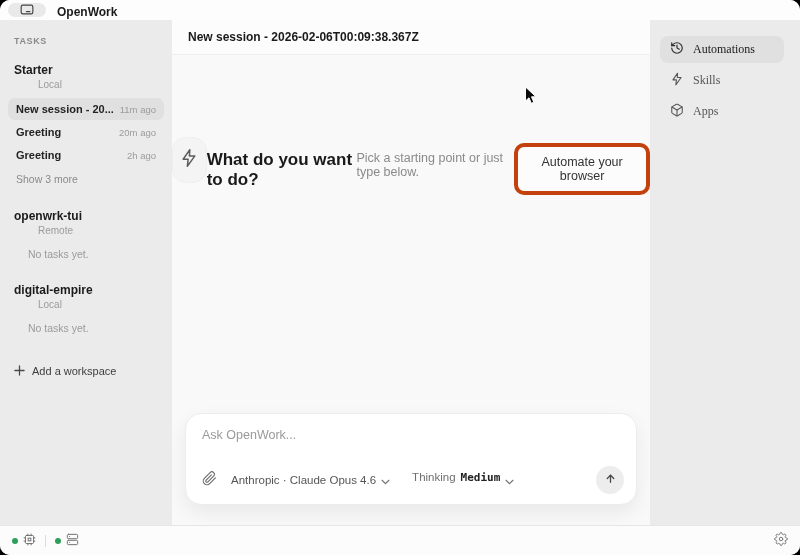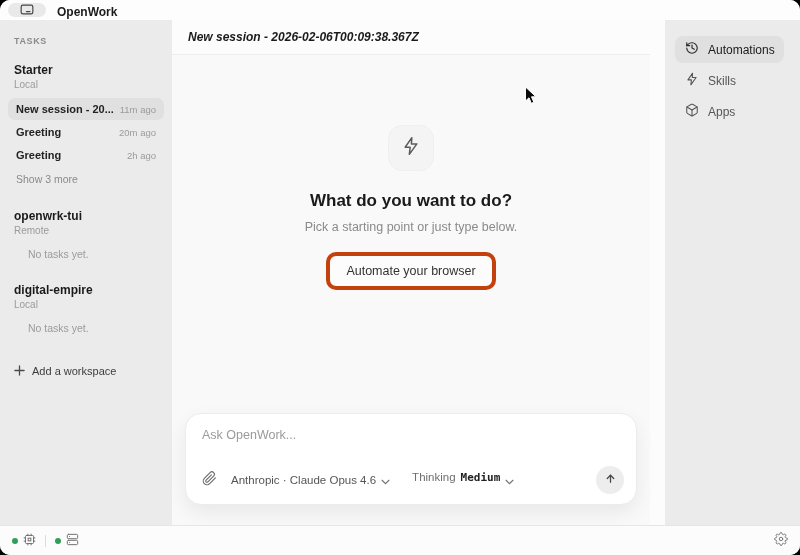--- a/index.html
+++ b/index.html
@@ -20,59 +20,59 @@
   }
   .app-name { position: absolute; left: 57px; top: 5px; font-size: 12px; font-weight: bold; color: #1b1b1b; }
 
   
   .left-sidebar {
     position: absolute; top: 20px; left: 0; bottom: 30px; width: 172px;
     background: #ebebeb; padding: 16px 12px 0 14px;
   }
   .tasks-header { font-size: 9px; font-weight: bold; letter-spacing: 0.6px; color: #8a8a8a; }
   .ws-name { font-size: 12px; font-weight: bold; color: #1a1a1a; }
-  .ws-type { font-size: 10px; color: #9b9b9b; margin-top: 2px; }
+  .ws-type { font-size: 10px; color: #9b9b9b; margin-top: 2px; margin-left: 24px; }
   .ws-block { margin-top: 18px; }
   .ws-block.first { margin-top: 17px; }
   .task-list { margin-top: 8px; margin-left: -6px; margin-right: -4px; }
   .task-row {
     display: flex; align-items: center; justify-content: space-between;
     height: 22px; padding: 0 8px; border-radius: 7px; margin-bottom: 1px; cursor: default;
   }
   .task-row.selected { background: #e0e0e0; }
   .task-title { font-size: 11px; font-weight: bold; color: #232323; white-space: nowrap; overflow: hidden; }
   .task-time { font-size: 9.5px; color: #9b9b9b; white-space: nowrap; }
   .show-more { font-size: 10.5px; color: #8a8a8a; margin-top: 7px; padding-left: 2px; cursor: default; }
   .no-tasks { font-size: 10.5px; color: #9b9b9b; margin-top: 12px; padding-left: 14px; }
   .add-workspace { display: flex; align-items: center; gap: 7px; margin-top: 28px; color: #4a4a4a; cursor: default; }
   .add-workspace .label { font-size: 11px; color: #3d3d3d; }
 
   
   .right-sidebar {
-    position: absolute; top: 20px; right: 0; bottom: 30px; width: 135px;
-    background: #ebebeb; padding: 16px 16px 0 10px;
+    position: absolute; top: 20px; right: 0; bottom: 30px; width: 150px;
+    background: #ebebeb; padding: 16px 16px 0 10px; font-family: Liberation Serif, serif;
   }
   .nav-item {
     display: flex; align-items: center; gap: 9px; height: 27px;
     border-radius: 8px; padding: 0 10px; margin-bottom: 4px; cursor: default;
   }
   .nav-item.selected { background: #e0e0e0; }
   .nav-item .label { font-size: 12px; color: #555; }
   .nav-item.selected .label { color: #1a1a1a; font-weight: 500; }
   .nav-item svg { flex: 0 0 auto; }
 
   
   .main { position: absolute; top: 20px; left: 172px; right: 150px; bottom: 30px; background: #f9f9f9; }
   .main-header {
     height: 35px; background: #fcfcfc; border-bottom: 1px solid #eeeeee;
-    display: flex; align-items: center; padding-left: 16px; font-style: italic;
+    display: flex; align-items: center; padding-left: 16px;
   }
   .main-header .title { font-size: 12px; font-weight: bold; color: #1a1a1a; }
 
-  .empty-state { position: absolute; top: 105px; left: 0; right: 0; display: flex; flex-direction: column; align-items: center; }
+  .empty-state { position: absolute; top: 105px; left: 0; right: 0; display: flex; flex-direction: row; align-items: center; }
   .bolt-box {
     width: 46px; height: 46px; border-radius: 14px; background: #f4f4f4;
     border: 1px solid #efefef; display: flex; align-items: center; justify-content: center;
   }
   .es-heading { margin-top: 20px; font-size: 17px; font-weight: bold; color: #1a1a1a; }
   .es-subtitle { margin-top: 9px; font-size: 12.5px; color: #8a8a8a; }
   .es-cta {
     margin-top: 18px; padding: 8px 16px; font-size: 12.5px; font-weight: 500; color: #333;
     background: #fcfcfc; border: 4px solid #c2410c; border-radius: 10px; cursor: default;
     font-family: "Liberation Sans", sans-serif;

